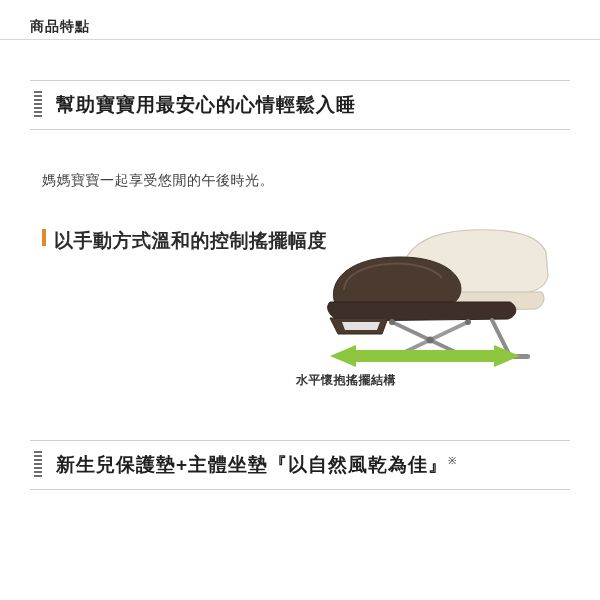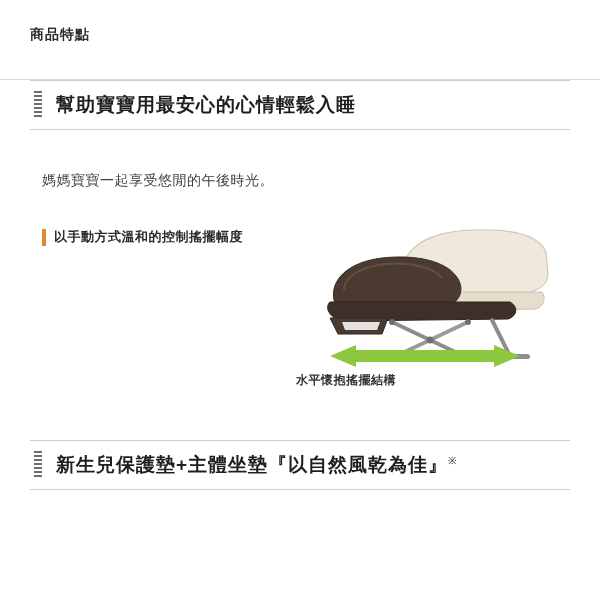--- a/index.html
+++ b/index.html
@@ -18,23 +18,23 @@
     position: relative;
     width: 600px;
     height: 600px;
     box-sizing: border-box;
   }
 
   
   .top-header {
     position: absolute;
     left: 0;
-    top: 8px;
+    top: 0;
     width: 600px;
-    height: 72px;
+    height: 40px;
     box-sizing: border-box;
     border-bottom: 1px solid #d8d8d8;
   }
   .top-header-title {
     position: absolute;
     left: 30px;
     top: 18px;
     font-size: 14px;
     font-weight: bold;
     letter-spacing: 1px;
@@ -102,21 +102,21 @@
   }
   .subhead-bar {
     position: absolute;
     left: 0;
     top: 1px;
     width: 4px;
     height: 17px;
     background: #e08a2e;
   }
   .subhead-text {
-    font-size: 13px;
+    font-size: 19px;
     font-weight: bold;
     color: #2b2b2b;
     letter-spacing: 0.5px;
     white-space: nowrap;
   }
 
   
   .body-copy {
     position: absolute;
     left: 58px;

